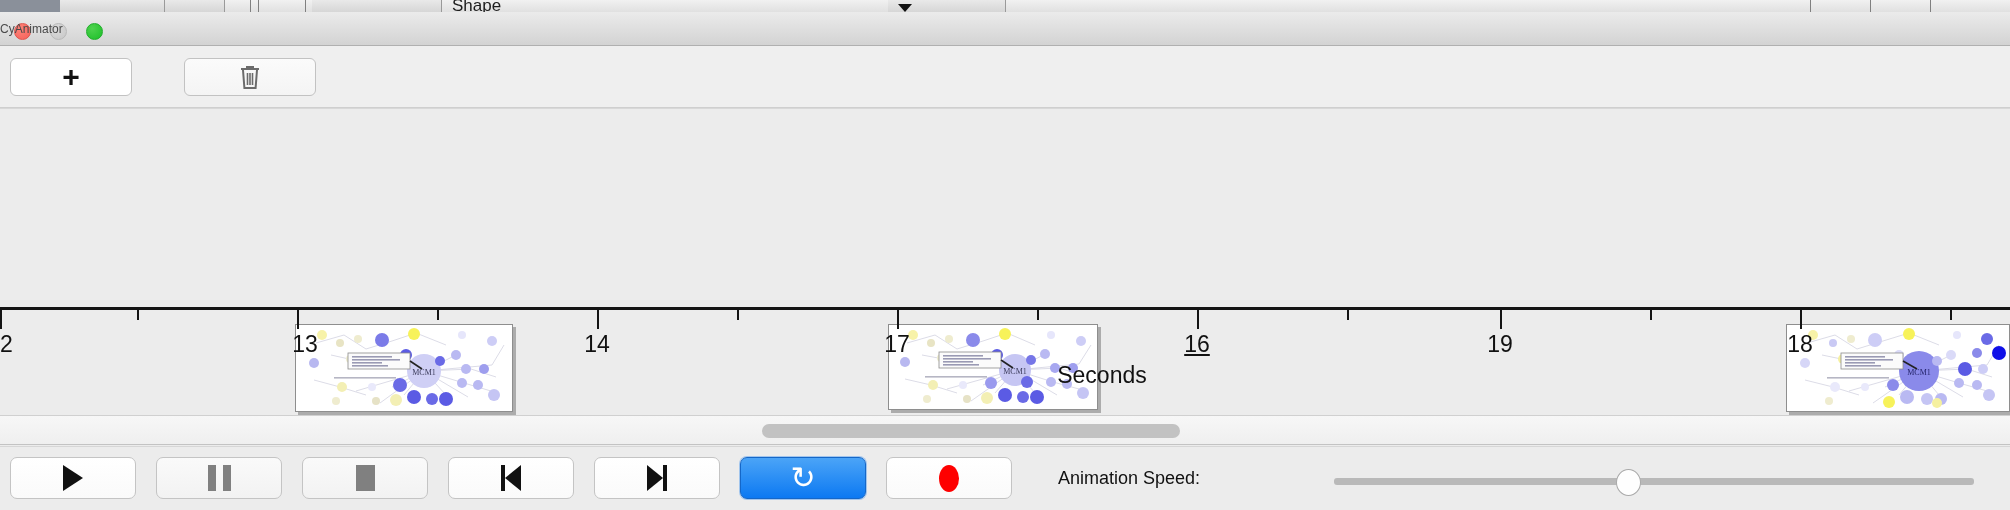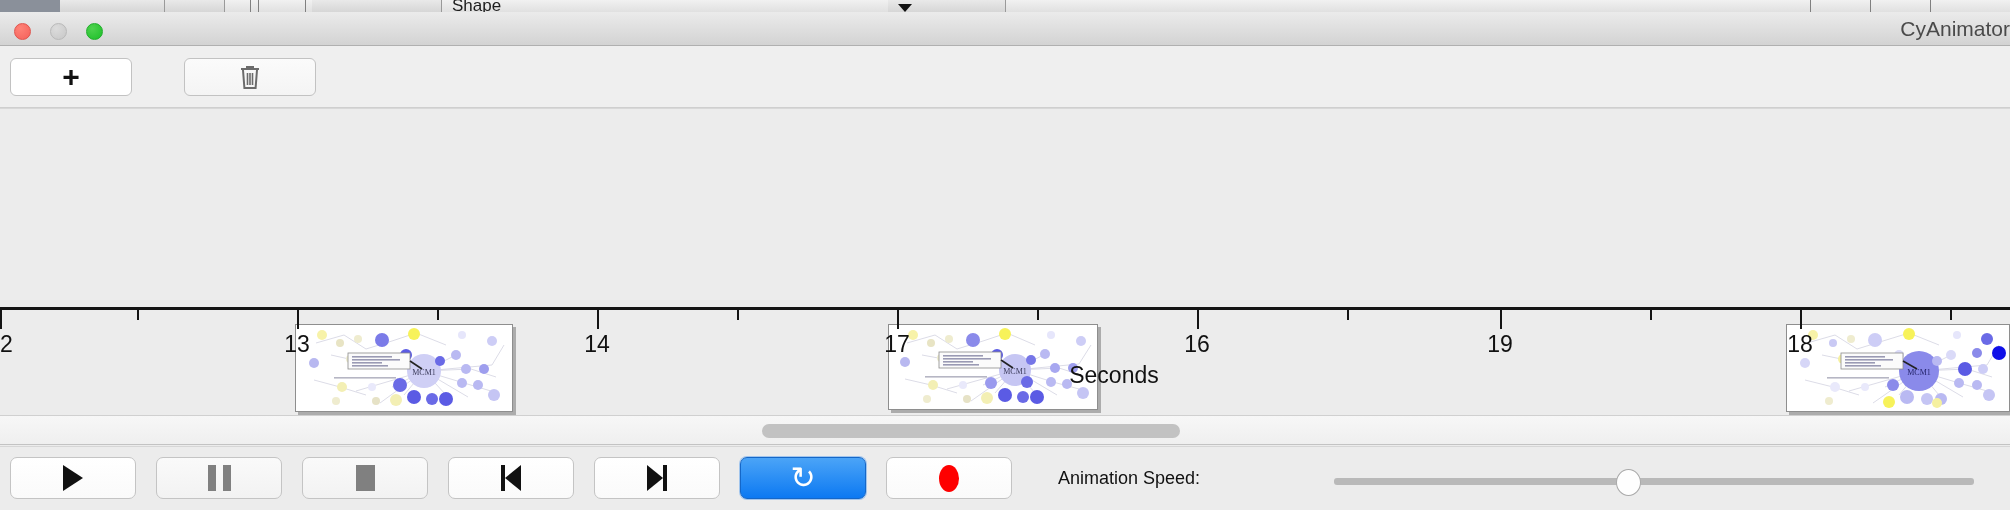--- a/index.html
+++ b/index.html
@@ -45,22 +45,22 @@
     position: absolute; left: 0; top: 12px; width: 2010px; height: 34px;
     background: linear-gradient(#ebebeb, #d3d3d3);
     border-bottom: 1px solid #b0b0b0;
   }
   .traffic { position: absolute; top: 11px; width: 17px; height: 17px; border-radius: 50%; }
   .tl-close { left: 14px;  background: radial-gradient(circle at 35% 30%, #ff8277, #f4615a); border: 1px solid #e0534c; }
   .tl-min   { left: 50px;  background: radial-gradient(circle at 35% 30%, #dcdcdc, #c7c7c7); border: 1px solid #b9b9b9; }
   .tl-max   { left: 86px;  background: radial-gradient(circle at 35% 30%, #4ed24e, #1cbf28); border: 1px solid #1fae2a; }
   .win-title {
     position: absolute; left: 0; top: 0; width: 2010px; height: 34px;
-    line-height: 34px; text-align: right;
-    font-size: 21px; color: #4a4a4a;
+    line-height: 34px; text-align: left;
+    font-size: 12px; color: #4a4a4a;
   }
 
   
   .toolbar {
     position: absolute; left: 0; top: 46px; width: 2010px; height: 62px;
     background: #efefef; border-bottom: 1px solid #cfcfcf;
   }
   .tb-btn {
     position: absolute; top: 12px; height: 38px;
     border: 1px solid #c2c2c2; border-radius: 6px;
@@ -103,21 +103,21 @@
   .tick.minor { top: 201px; height: 10px; }
   .tick-label {
     position: absolute; top: 222px;
     font-size: 23px; color: #111; transform: translateX(-50%);
     white-space: nowrap;
   }
   .axis-title {
     position: absolute; top: 253px; left: 0; width: 2010px;
     text-align: center; font-size: 23px; color: #111;
   }
-  .axis-title span { position: relative; left: 105px; margin-left: 8px; }
+  .axis-title span { position: relative; left: 93px; margin-left: 8px; }
 
   
   .hscroll {
     position: absolute; left: 0; top: 415px; width: 2010px; height: 30px;
     background: linear-gradient(#f7f7f7, #efefef);
     border-top: 1px solid #d0d0d0; border-bottom: 1px solid #c3c3c3;
   }
   .hscroll-thumb {
     position: absolute; left: 762px; top: 8px; width: 418px; height: 14px;
     background: #c2c2c2; border-radius: 7px; cursor: pointer;
@@ -387,24 +387,24 @@
         <div class="tick minor" style="left: 137px;"></div>
         <div class="tick minor" style="left: 437px;"></div>
         <div class="tick minor" style="left: 737px;"></div>
         <div class="tick minor" style="left: 1037px;"></div>
         <div class="tick minor" style="left: 1347px;"></div>
         <div class="tick minor" style="left: 1650px;"></div>
         <div class="tick minor" style="left: 1950px;"></div>
       </div>
     <div id="tick-labels">
         <div class="tick-label" style="left: 0px;">12</div>
-        <div class="tick-label" style="left: 297px;">13</div>
+        <div class="tick-label" style="left: 305px;">13</div>
         <div class="tick-label" style="left: 597px;">14</div>
         <div class="tick-label" style="left: 897px;">17</div>
-        <div class="tick-label" style="left: 1197px;">16</div>
+        <div class="tick-label" style="left: 1197px; text-decoration: underline;">16</div>
         <div class="tick-label" style="left: 1500px;">19</div>
         <div class="tick-label" style="left: 1800px;">18</div>
       </div>
     <div class="axis-title">
       <span>Seconds</span>
     </div>
   </div>
 
   <div class="hscroll">
     <div class="hscroll-thumb"></div>

